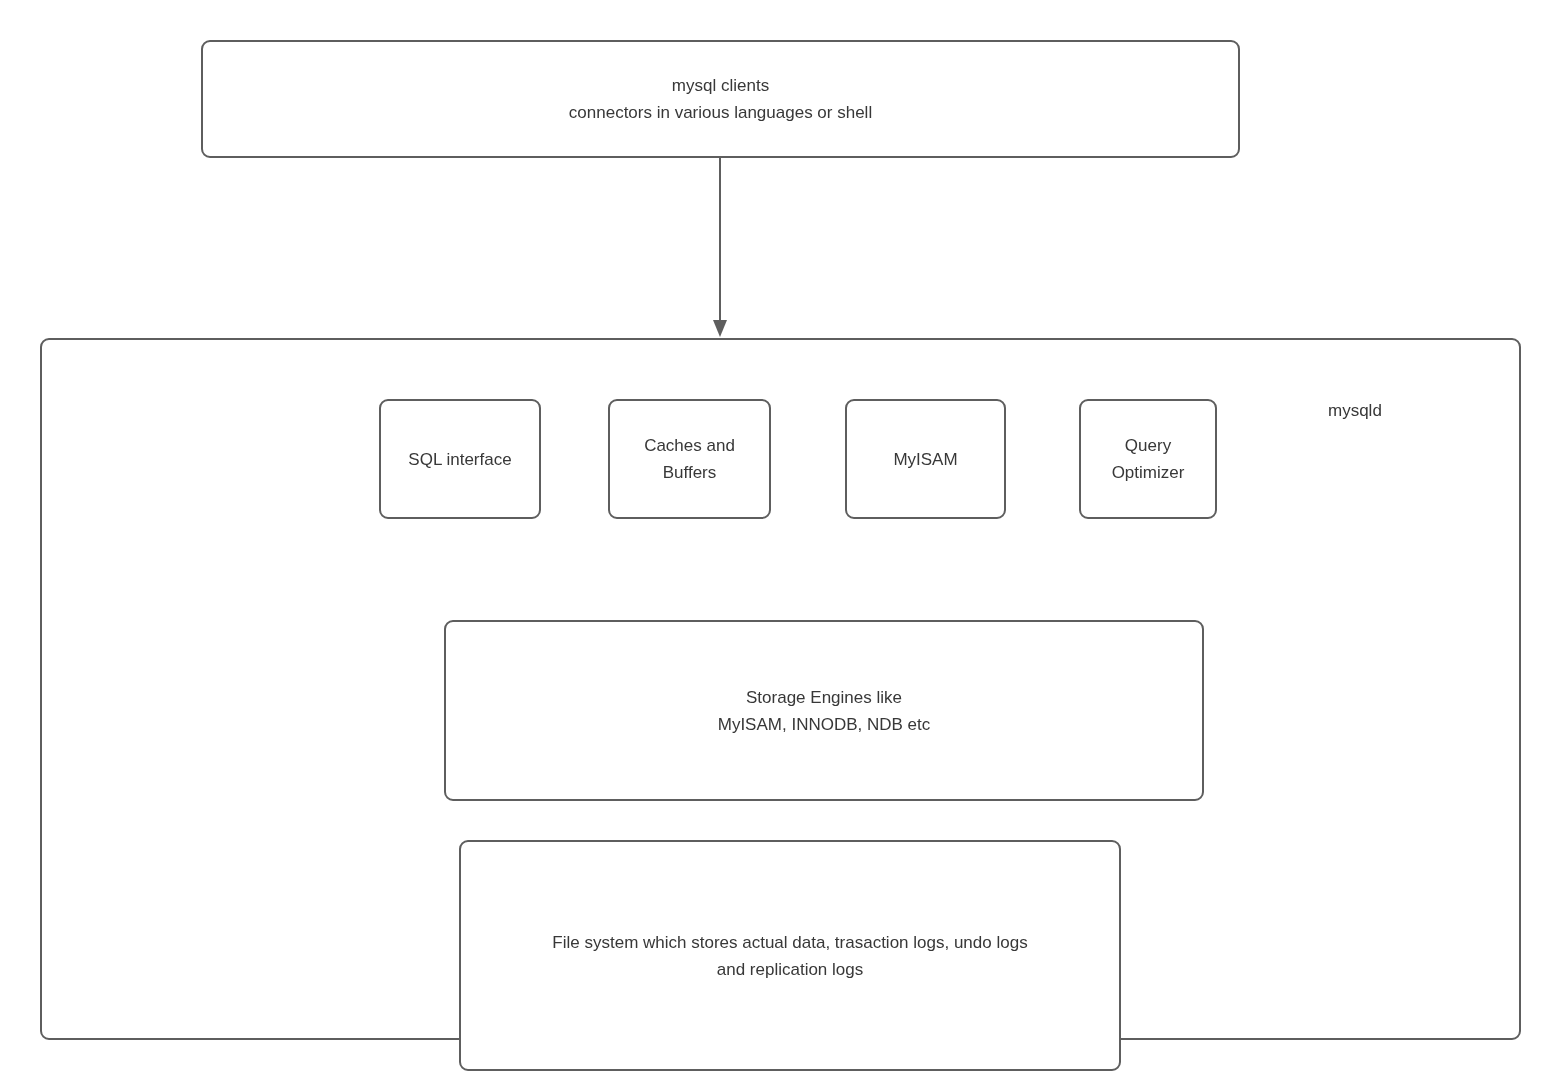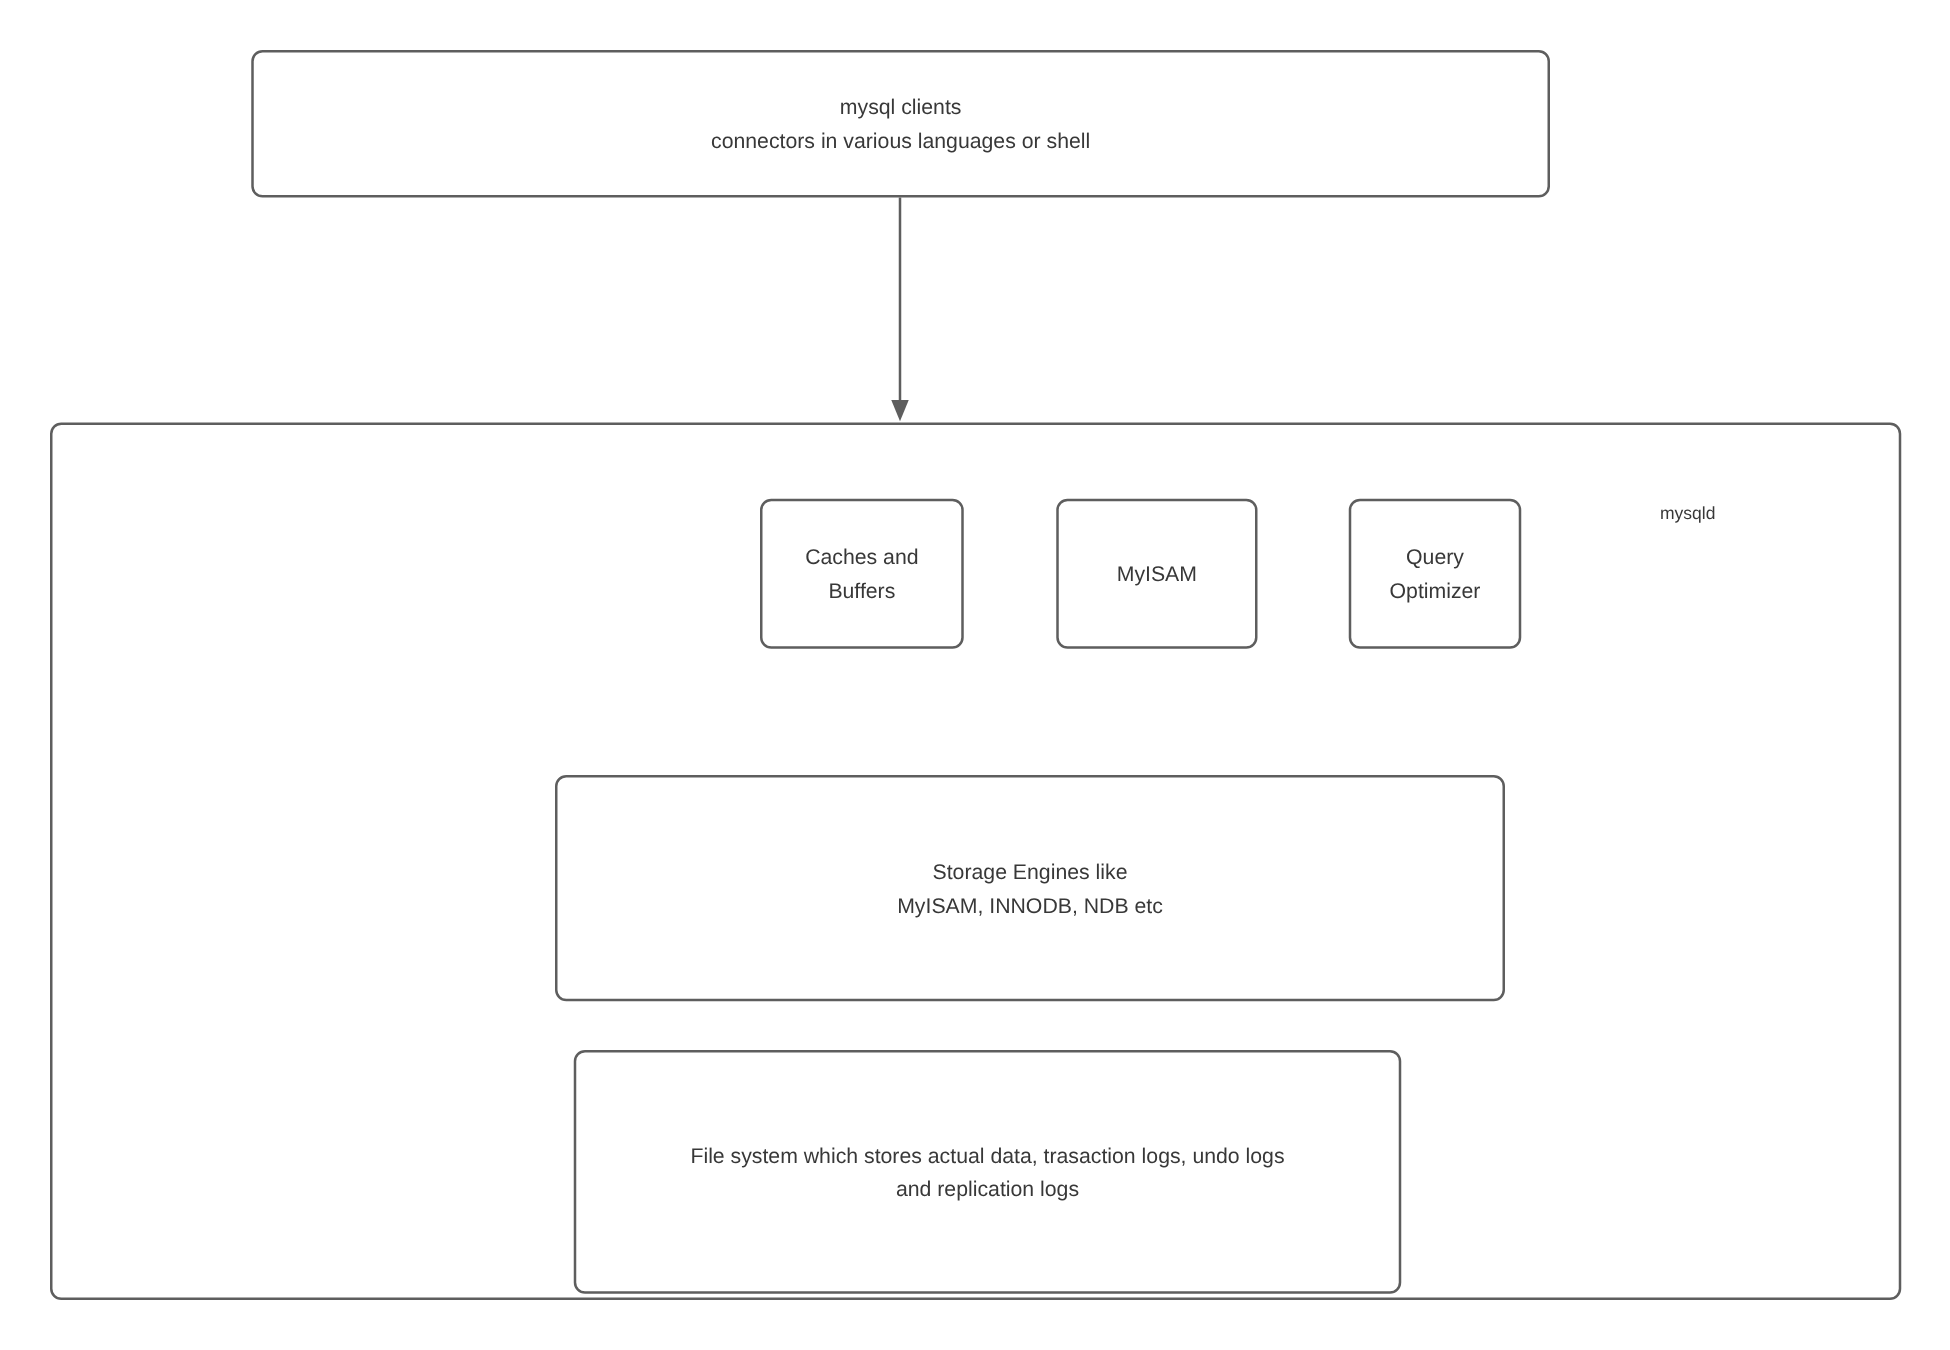--- a/index.html
+++ b/index.html
@@ -35,21 +35,21 @@
     position: absolute;
     border: 2.5px solid #5e5e5e;
     border-radius: 9px;
     background: #ffffff;
   }
   .container-title {
     position: absolute;
     left: 1328px;
     top: 397px;
     color: #383838;
-    font-size: 14px;
+    font-size: 17px;
     line-height: 27px;
   }
   
   .clients-box { left: 201px; top: 40px; width: 1039px; height: 118px; }
   
   .arrow {
     position: absolute;
     left: 712px; top: 158px;
     width: 16px; height: 180px;
   }
@@ -71,40 +71,43 @@
   .mysqld-box { left: 40px; top: 338px; width: 1481px; height: 702px; }
   
   .comp { top: 399px; height: 120px; }
   .comp-0 { left: 121px;  width: 160px; }
   .comp-1 { left: 379px;  width: 162px; }
   .comp-2 { left: 608px;  width: 163px; }
   .comp-3 { left: 845px;  width: 161px; }
   .comp-4 { left: 1079px; width: 138px; }
   
   .storage-box { left: 444px; top: 620px; width: 760px; height: 181px; }
-  .filesys-box { left: 459px; top: 840px; width: 662px; height: 195px; }
+  .filesys-box { left: 459px; top: 840px; width: 662px; height: 231px; }
 </style>
 </head>
 <body>
 
 <div class="canvas">
 
   <div class="node clients-box">
     <div class="label">mysql clients
 connectors in various languages or shell</div>
   </div>
 
   <div class="arrow">
     <div class="shaft"></div>
     <div class="head"></div>
   </div>
 
   <div class="container-box mysqld-box"></div>
   <div class="container-title">mysqld</div>
 
+  <div class="node comp comp-1">
+    <div class="label">SQL interface</div>
+  </div>
   <div class="node comp comp-2">
     <div class="label">Caches and
 Buffers</div>
   </div>
   <div class="node comp comp-3">
     <div class="label">MyISAM</div>
   </div>
   <div class="node comp comp-4">
     <div class="label">Query
 Optimizer</div>

